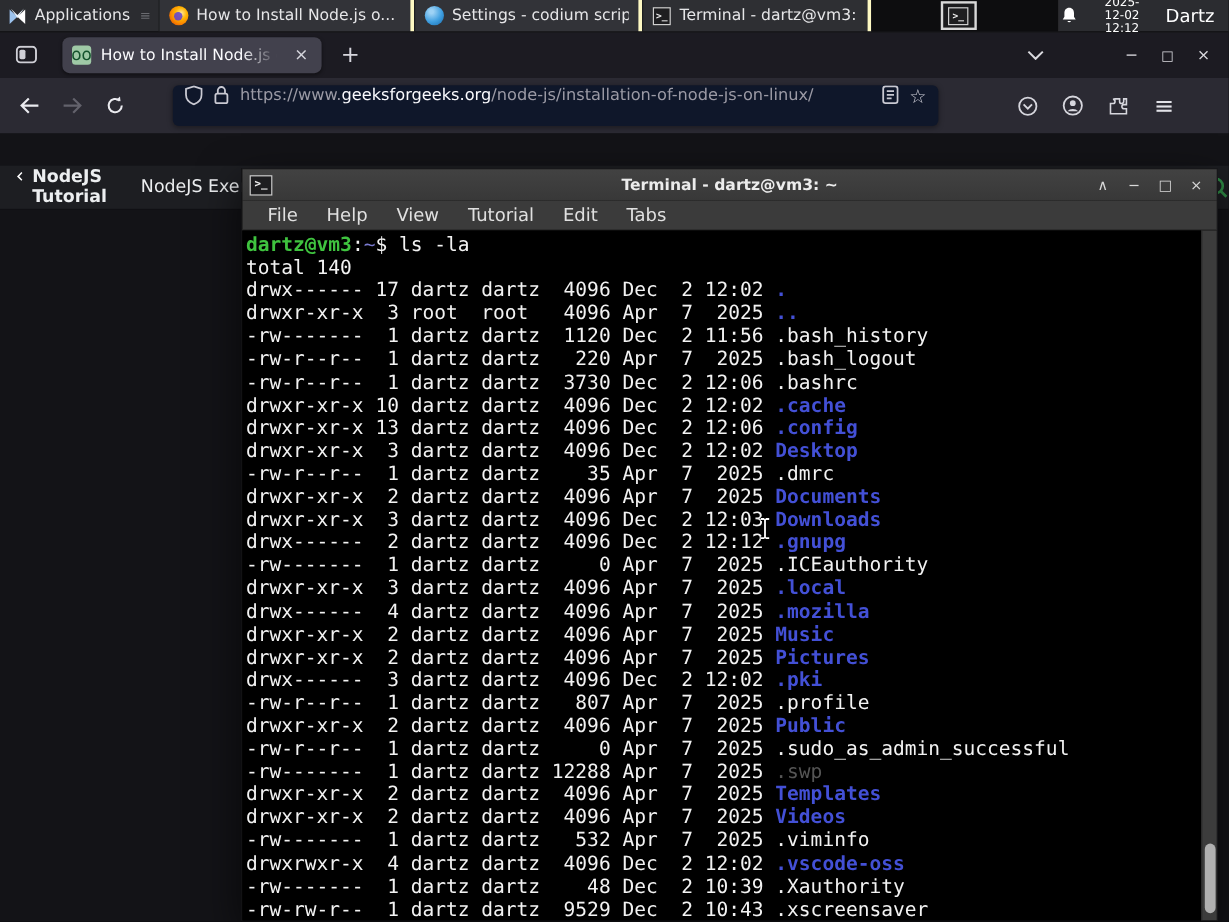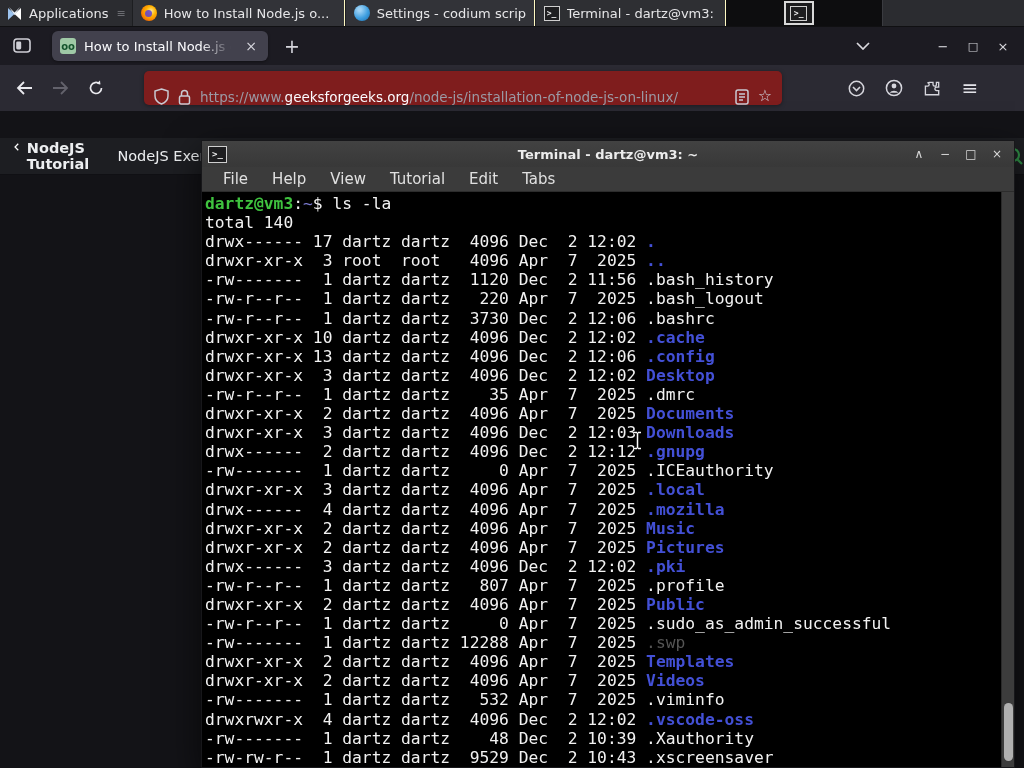--- a/index.html
+++ b/index.html
@@ -4,53 +4,53 @@
 <style>
   *{box-sizing:border-box;margin:0;padding:0}
   html,body{width:1024px;height:768px;overflow:hidden}
   body{position:relative;background:#131317;font-family:"DejaVu Sans",sans-serif;-webkit-font-smoothing:antialiased}
 
   
   .panel{position:absolute;left:0;top:0;width:1024px;height:27px;background:#2b2c30;color:#e6e6e8;
     display:flex;align-items:stretch;font-size:13px;border-bottom:1px solid #101012;z-index:40}
   .apps{display:flex;align-items:center;gap:6px;padding:0 6px 0 6px}
   .apps .grip{color:#6a6b70;font-size:11px;margin-left:2px}
-  .taskbtn{display:flex;align-items:center;gap:7px;padding:0 8px;border-left:1px solid #1d1e21;border-right:1px solid #fef9c3;background:#323338;overflow:hidden;white-space:nowrap}
+  .taskbtn{display:flex;align-items:center;gap:7px;padding:0 8px;border-left:1px solid #1d1e21;border-right:3px solid #fef9c3;background:#323338;overflow:hidden;white-space:nowrap}
   .taskbtn.t1{width:213px}.taskbtn.t2{width:190px}.taskbtn.t3{width:191px;background:#2e2f33}
   .taskbtn span.lbl{overflow:hidden;text-overflow:clip;white-space:nowrap}
   .tray{width:157px;background:#0d0d0f;display:flex;align-items:center;border-right:1px solid #3a3b40}
   .traybox{margin-left:58px;width:30px;height:24px;border:2px solid #d8d8d8;background:#1b1b1d;display:flex;align-items:center;justify-content:center}
   .panel-right{flex:1;display:flex;align-items:center;justify-content:flex-end;gap:14px;padding-right:10px}
   .clock{font-size:10px;line-height:11px;text-align:center;color:#fff}
   .whoami{font-size:15px;color:#fff;padding-right:2px}
   .term-ico{width:17px;height:15px;background:#1e1e20;border:1px solid #cfcfcf;color:#efefef;
     font-family:"DejaVu Sans Mono",monospace;font-size:8px;font-weight:bold;display:flex;align-items:center;justify-content:center}
   .ff-ico{width:16px;height:16px;border-radius:50%;background:radial-gradient(circle at 62% 38%,#ffe082 6%,#ffb300 34%,#fb8c00 58%,#e65100 88%);position:relative;flex:none}
   .ff-ico::after{content:"";position:absolute;left:4px;top:5px;width:7px;height:7px;border-radius:50%;background:#5d3fd3;opacity:.85}
   .cod-ico{width:16px;height:16px;border-radius:50%;background:radial-gradient(circle at 35% 30%,#9ed2f5 10%,#3f9fe0 55%,#1d6fb0 95%);flex:none}
 
   
   .browser{position:absolute;left:0;top:27px;width:1024px;height:741px;background:#131317;z-index:10}
   .tabbar{height:38px;background:#1c1b22;display:flex;align-items:center;padding:0 6px;color:#fbfbfe}
   .ffview{width:32px;height:28px;display:flex;align-items:center;justify-content:center;border-radius:4px}
   .tab{width:216px;height:30px;margin-left:14px;background:#42414d;border-radius:6px;display:flex;align-items:center;padding:0 8px;gap:8px;position:relative;box-shadow:0 1px 3px rgba(0,0,0,.4)}
   .tab .title{font-size:13px;white-space:nowrap;overflow:hidden;flex:1;
     -webkit-mask-image:linear-gradient(90deg,#000 78%,transparent 98%);mask-image:linear-gradient(90deg,#000 78%,transparent 98%)}
-  .favicon{width:16px;height:16px;border-radius:3px;background:#9fc9a6;color:#14532d;font-size:10px;font-weight:bold;
+  .favicon{width:16px;height:16px;border-radius:3px;background:#9fc9a6;color:#14532d;font-size:14px;font-weight:normal;
     display:flex;align-items:center;justify-content:center;flex:none;font-family:"DejaVu Sans",sans-serif}
   .tabclose{width:18px;height:18px;border-radius:3px;display:flex;align-items:center;justify-content:center;font-size:14px;color:#d6d6dd}
   .newtab{width:28px;height:28px;margin-left:10px;display:flex;align-items:center;justify-content:center;font-size:19px;color:#d6d6dd;border-radius:4px}
   .tabbar .spacer{flex:1}
   .winbtn{width:30px;height:26px;display:flex;align-items:center;justify-content:center;color:#d9d9de;font-size:13px}
   .winbtn.maxi{font-size:11px}
   .alltabs{margin-right:50px}
 
   .toolbar{height:46px;background:#2b2a33;display:flex;align-items:center;padding:0 8px;gap:4px}
   .navbtn{width:32px;height:32px;display:flex;align-items:center;justify-content:center;border-radius:4px}
-  .urlbar{width:638px;height:34px;margin-left:28px;background:#7f1d1d;border-radius:5px;display:flex;align-items:flex-end;padding:0 10px;gap:9px;box-shadow:0 1px 4px rgba(0,0,0,.35)}
+  .urlbar{width:638px;height:34px;margin-left:28px;background:#0f172a;border-radius:5px;display:flex;align-items:flex-start;padding:0 10px;gap:9px;box-shadow:0 1px 4px rgba(0,0,0,.35)}
   .urltext{flex:1;font-size:13.5px;white-space:nowrap;overflow:hidden;color:#9b9aa5}
   .urltext .domain{color:#fbfbfe}
   .toolbar .right-icons{display:flex;align-items:center;gap:10px;margin-left:56px}
   .ricon{width:28px;height:28px;display:flex;align-items:center;justify-content:center;color:#d6d6dd}
   .hamburger{font-size:20px;color:#e2e2e8}
   .star{font-size:16px;color:#cfcfd8}
 
   
   .page{position:absolute;left:0;top:111px;width:1024px;height:657px;background:#131317}
   .sitenav{height:37px;background:#1d1e22;display:flex;align-items:center;color:#eceef0;font-size:14.5px;padding:0 14px;gap:24px;border-bottom:1px solid #101014}
@@ -107,20 +107,33 @@
     <span class="term-ico">&gt;_</span>
     <span class="lbl">Terminal - dartz@vm3: ~</span>
   </div>
 
   <div class="tray">
     <div class="traybox">
       <span class="term-ico">&gt;_</span>
     </div>
   </div>
 
+  <div class="panel-right">
+    <span>
+      <svg width="16" height="16" viewBox="0 0 16 16">
+          <path d="M8 1.5c-2.6 0-4 2-4 4.3V9l-1.4 2.2h10.8L12 9V5.8c0-2.3-1.4-4.3-4-4.3z" fill="#ffffff"></path>
+          <path d="M6.5 12.5a1.6 1.6 0 0 0 3 0z" fill="#ffffff"></path>
+        </svg>
+    </span>
+    <div class="clock">
+      <div>2025-12-02</div>
+      <div>12:12</div>
+    </div>
+    <span class="whoami">Dartz</span>
+  </div>
 </div>
 
 <div class="browser">
 
   <div class="tabbar">
     <div class="ffview">
       <svg width="18" height="16" viewBox="0 0 18 16">
           <rect x="1" y="1" width="16" height="13" rx="3" fill="none" stroke="#cfcfd6" stroke-width="1.6"></rect>
           <rect x="3.2" y="3.4" width="5" height="8" rx="1.4" fill="#cfcfd6"></rect>
         </svg>

